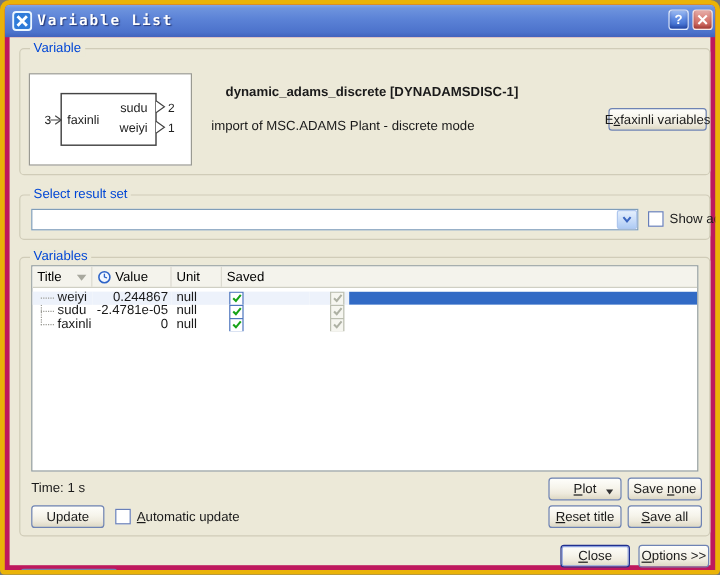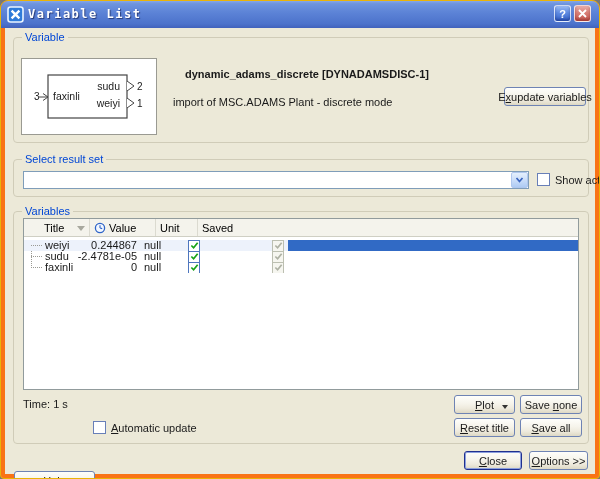--- a/index.html
+++ b/index.html
@@ -1,20 +1,20 @@
 <!DOCTYPE html>
 <html><head>
 <meta charset="utf-8">
 <style>
   html,body{margin:0;padding:0;background:#777;}
   *{box-sizing:border-box;}
   .stage{position:relative;width:600px;height:479px;font-family:"Liberation Sans",sans-serif;font-size:11px;color:#1a1a1a;-webkit-font-smoothing:antialiased;}
 
   
-  .window{position:absolute;inset:0;background:#f97316;border:1px solid #eab308;border-radius:8px 8px 4px 4px;overflow:hidden;}
+  .window{position:absolute;inset:0;background:#be185d;border:4px solid #eab308;border-radius:8px 8px 4px 4px;overflow:hidden;}
   .titlebar{position:absolute;left:0;right:0;top:0;height:27px;
     background:linear-gradient(180deg,#86A8E7 0%,#6E94DE 10%,#5B82D6 45%,#4C72CB 85%,#4162BC 100%);}
   .title-text{position:absolute;left:27px;top:0;height:27px;line-height:27px;color:#fff;
     font-family:"DejaVu Sans Mono",monospace;font-weight:bold;font-size:12px;letter-spacing:1.5px;
     text-shadow:1px 1px 1px rgba(10,20,70,.65);white-space:nowrap;}
   .win-icon{position:absolute;left:6px;top:5px;width:17px;height:17px;}
   .tb-btn{position:absolute;top:4px;width:17px;height:17px;border-radius:3px;border:1px solid rgba(255,255,255,.75);
     display:flex;align-items:center;justify-content:center;color:#fff;font-weight:bold;font-size:11px;cursor:default;padding:0;}
   .tb-help{left:553px;background:linear-gradient(180deg,#9CBBF2 0%,#5F8BE2 45%,#3463C9 100%);box-shadow:inset 0 -2px 3px rgba(0,10,80,.35);}
   .tb-close{left:573px;background:linear-gradient(180deg,#E7AEA9 0%,#D98078 45%,#C4564E 100%);box-shadow:inset 0 -2px 3px rgba(90,0,0,.35);}
@@ -43,21 +43,21 @@
 
   
   .combo{position:absolute;left:22px;top:170px;width:506px;height:18px;background:#fff;border:1px solid #7F9DB9;display:flex;align-items:center;}
   .combo-value{flex:1;padding-left:4px;line-height:16px;}
   .combo-btn{width:17px;height:16px;margin:0 0 0 auto;border:1px solid #AFC7EE;border-radius:2px;
     background:linear-gradient(180deg,#E4EFFD 0%,#CBDEF9 50%,#AECBF4 100%);
     display:flex;align-items:center;justify-content:center;}
 
   
   .table{position:absolute;left:22px;top:217px;width:556px;height:172px;background:#fff;border:1px solid #919B9C;overflow:hidden;}
-  .thead{display:flex;height:18px;background:#F4F3EC;border-bottom:1px solid #CFCFC4;padding-left:16px;}
+  .thead{display:flex;height:18px;background:#F4F3EC;border-bottom:1px solid #CFCFC4;}
   .th{position:relative;display:flex;align-items:center;border-right:1px solid #DBDAD0;padding-left:4px;color:#000;}
   .th:last-child{border-right:none;}
   .col-title{width:50px;}
   .col-value{width:66px;}
   .col-unit{width:42px;}
   .col-savenext{width:73px;}
   .col-saved{flex:1;}
   .sort-tri{position:absolute;right:4px;top:7px;width:0;height:0;border-left:4px solid transparent;border-right:4px solid transparent;border-top:5px solid #A8A89E;}
   .tbody{position:relative;padding-top:3px;}
   .tree-vline{position:absolute;left:7px;top:4px;height:27px;border-left:1px dotted #9A9A94;}
@@ -121,21 +121,21 @@
           <text x="98" y="48" font-size="10.5" fill="#222" text-anchor="end">weiyi</text>
           <path d="M105 39 L112 44 L105 49" fill="#fff" stroke="#444" stroke-width="1"></path>
           <text x="115" y="48" font-size="10" fill="#222">1</text>
         </svg>
       </div>
 
       <div class="plain-label bold-line" style="left:168px;top:40px;">dynamic_adams_discrete [DYNADAMSDISC-1]</div>
       <div class="plain-label" style="left:168px;top:68px;">import of MSC.ADAMS Plant - discrete mode</div>
 
       <button class="btn" style="left:499px;top:59px;width:82px;">
-        <span><span>E</span><u>x</u><span>update variables</span></span>
+        <span><span>E</span><u>x</u><span>faxinli variables</span></span>
       </button>
 
       <div class="group" style="left:8px;top:131px;width:576px;height:38px;">
         <span class="group-label">Select result set</span>
       </div>
 
       <div class="combo" style="left:18px;top:143px;">
         <span class="combo-btn">
           <svg width="9" height="8" viewBox="0 0 9 8">
             <path d="M1.5 2 L4.5 5.5 L7.5 2" fill="none" stroke="#3A65C0" stroke-width="1.7"></path>
@@ -251,20 +251,23 @@
       <div class="plain-label" style="left:18px;top:370px;">Time: 1 s</div>
 
       <button class="btn" style="left:449px;top:367px;width:61px;text-align:center;">
         <span><span></span><u>P</u><span>lot</span></span>
         <span class="dd-arrow"></span>
       </button>
       <button class="btn" style="left:515px;top:367px;width:62px;">
         <span><span>Save </span><u>n</u><span>one</span></span>
       </button>
 
+      <button class="btn" style="left:18px;top:390px;width:61px;">
+        <span>Update</span>
+      </button>
       <span class="cb" style="left:88px;top:393px;"></span>
       <div class="plain-label" style="left:106px;top:394px;"><span></span><u>A</u><span>utomatic update</span></div>
 
       <button class="btn" style="left:449px;top:390px;width:61px;">
         <span><span></span><u>R</u><span>eset title</span></span>
       </button>
       <button class="btn" style="left:515px;top:390px;width:62px;">
         <span><span></span><u>S</u><span>ave all</span></span>
       </button>
 

